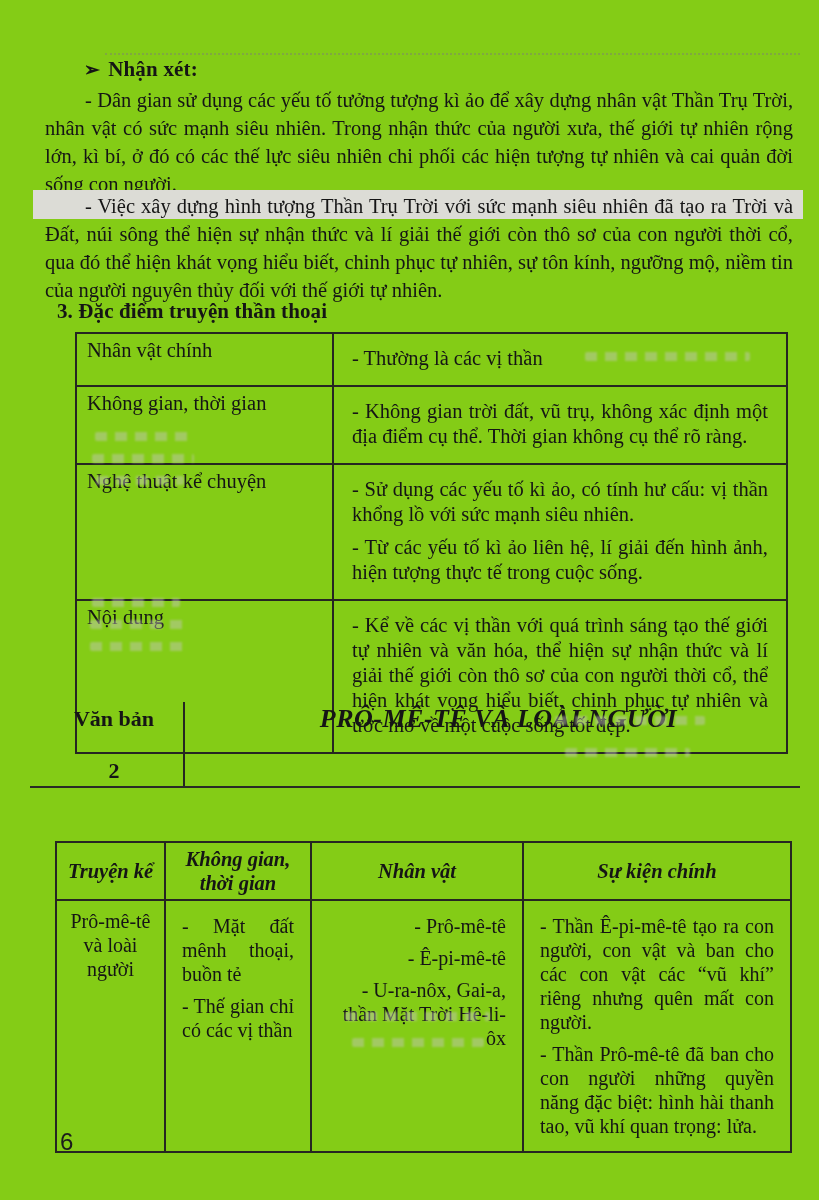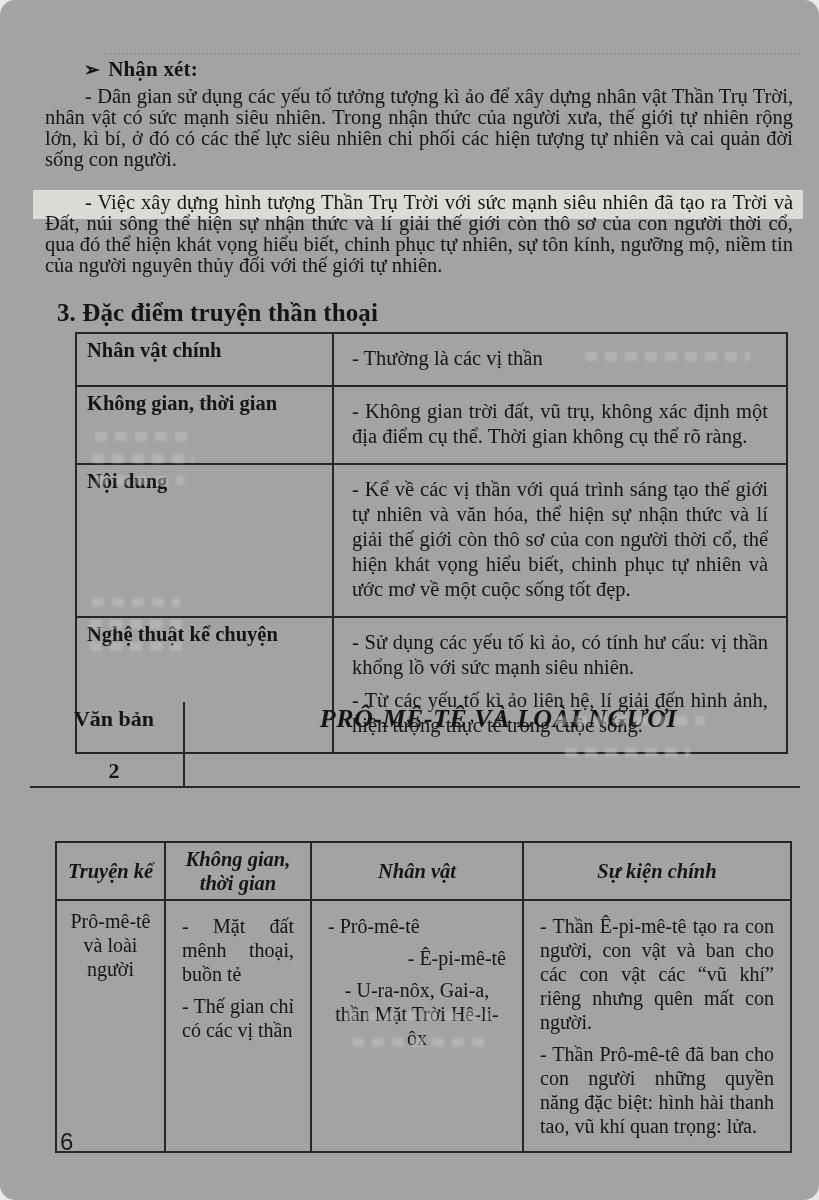--- a/index.html
+++ b/index.html
@@ -3,66 +3,66 @@
 <meta charset="utf-8">
 <style>
   html,body{margin:0;padding:0;}
   body{
     width:819px;height:1200px;
     background:#e9e9e7;
     font-family:"Liberation Serif","DejaVu Serif",serif;
   }
   .page{
     position:relative;width:819px;height:1200px;overflow:hidden;
-    background:#a3a3a3;color:#151515;border-radius:15px;
+    background:#84cc16;color:#151515;
   }
   
   .top-dots{
     position:absolute;left:105px;top:53px;width:695px;height:0;
     border-top:2px dotted rgba(125,125,118,.45);
   }
   .smudge{
     position:absolute;height:9px;border-radius:2px;opacity:.45;
     background:repeating-linear-gradient(90deg,#c7c7c0 0 12px,transparent 12px 20px);
     filter:blur(1.2px);
   }
   .remark-heading{
     position:absolute;left:84px;top:57px;
     font-weight:bold;font-size:21px;letter-spacing:.2px;
   }
   .remark-heading .bullet{font-size:19px;margin-right:8px;}
   .body-para{
     position:absolute;left:45px;width:748px;margin:0;
-    font-size:20.5px;line-height:21px;text-align:justify;text-indent:40px;
+    font-size:20.5px;line-height:28px;text-align:justify;text-indent:40px;
   }
   .p1{top:86px;}
   .p2-wrap{position:absolute;left:45px;top:188px;width:748px;}
   .p2{position:relative;left:0;top:4px;z-index:1;}
   .hl-band{
     position:absolute;left:-12px;top:2px;width:770px;height:29px;
     background:#dcdcd6;z-index:0;
   }
   .sec-heading{
     position:absolute;left:57px;margin:0;
-    font-size:25px;font-weight:bold;letter-spacing:.1px;
+    font-size:21px;font-weight:bold;letter-spacing:.1px;
   }
   .h-sec3{top:299px;}
   .h-sec1{top:810px;}
   
   table{border-collapse:collapse;}
   .t1{
     position:absolute;left:75px;top:332px;width:713px;
     table-layout:fixed;
   }
   .t1 td{
     border:2px solid #262622;vertical-align:top;
     padding:4px 10px 6px 10px;
     font-size:20.5px;line-height:25px;
   }
-  .t1 .label-cell{font-weight:bold;width:235px;}
+  .t1 .label-cell{font-weight:normal;width:235px;}
   .cell-para{margin:8px;text-align:justify;}
   .cell-para + .cell-para{margin-top:4px;}
   
   .vanban{
     position:absolute;left:45px;top:702px;width:755px;height:84px;
     display:flex;align-items:stretch;gap:12px;
   }
   .vb-left{
     width:140px;border-right:2px solid #262622;
     display:flex;flex-direction:column;justify-content:space-between;
@@ -127,30 +127,30 @@
           <p class="cell-para">- Thường là các vị thần</p>
         </td>
       </tr>
       <tr>
         <td class="label-cell">Không gian, thời gian</td>
         <td>
           <p class="cell-para">- Không gian trời đất, vũ trụ, không xác định một địa điểm cụ thể. Thời gian không cụ thể rõ ràng.</p>
         </td>
       </tr>
       <tr>
-        <td class="label-cell">Nội dung</td>
-        <td>
-          <p class="cell-para">- Kể về các vị thần với quá trình sáng tạo thế giới tự nhiên và văn hóa, thể hiện sự nhận thức và lí giải thế giới còn thô sơ của con người thời cổ, thể hiện khát vọng hiểu biết, chinh phục tự nhiên và ước mơ về một cuộc sống tốt đẹp.</p>
-        </td>
-      </tr>
-      <tr>
         <td class="label-cell">Nghệ thuật kể chuyện</td>
         <td>
           <p class="cell-para">- Sử dụng các yếu tố kì ảo, có tính hư cấu: vị thần khổng lồ với sức mạnh siêu nhiên.</p>
           <p class="cell-para">- Từ các yếu tố kì ảo liên hệ, lí giải đến hình ảnh, hiện tượng thực tế trong cuộc sống.</p>
+        </td>
+      </tr>
+      <tr>
+        <td class="label-cell">Nội dung</td>
+        <td>
+          <p class="cell-para">- Kể về các vị thần với quá trình sáng tạo thế giới tự nhiên và văn hóa, thể hiện sự nhận thức và lí giải thế giới còn thô sơ của con người thời cổ, thể hiện khát vọng hiểu biết, chinh phục tự nhiên và ước mơ về một cuộc sống tốt đẹp.</p>
         </td>
       </tr>
     </tbody>
   </table>
 
   <div class="vanban">
     <div class="vb-left">
       <div class="vb-label">Văn bản</div>
       <div class="vb-number">2</div>
     </div>
@@ -177,23 +177,23 @@
       </tr>
     </thead>
     <tbody>
       <tr>
         <td class="story-cell">Prô-mê-tê và loài người</td>
         <td>
           <p class="cell-para">- Mặt đất mênh thoại, buồn tẻ</p>
           <p class="cell-para">- Thế gian chỉ có các vị thần</p>
         </td>
         <td>
-          <p class="cell-para" style="text-align:left">- Prô-mê-tê</p>
+          <p class="cell-para" style="text-align:right">- Prô-mê-tê</p>
           <p class="cell-para" style="text-align:right">- Ê-pi-mê-tê</p>
-          <p class="cell-para" style="text-align:center">- U-ra-nôx, Gai-a, thần Mặt Trời Hê-li-ôx</p>
+          <p class="cell-para" style="text-align:right">- U-ra-nôx, Gai-a, thần Mặt Trời Hê-li-ôx</p>
         </td>
         <td>
           <p class="cell-para">- Thần Ê-pi-mê-tê tạo ra con người, con vật và ban cho các con vật các “vũ khí” riêng nhưng quên mất con người.</p>
           <p class="cell-para">- Thần Prô-mê-tê đã ban cho con người những quyền năng đặc biệt: hình hài thanh tao, vũ khí quan trọng: lửa.</p>
         </td>
       </tr>
     </tbody>
   </table>
 
   <div class="page-number">6</div>

